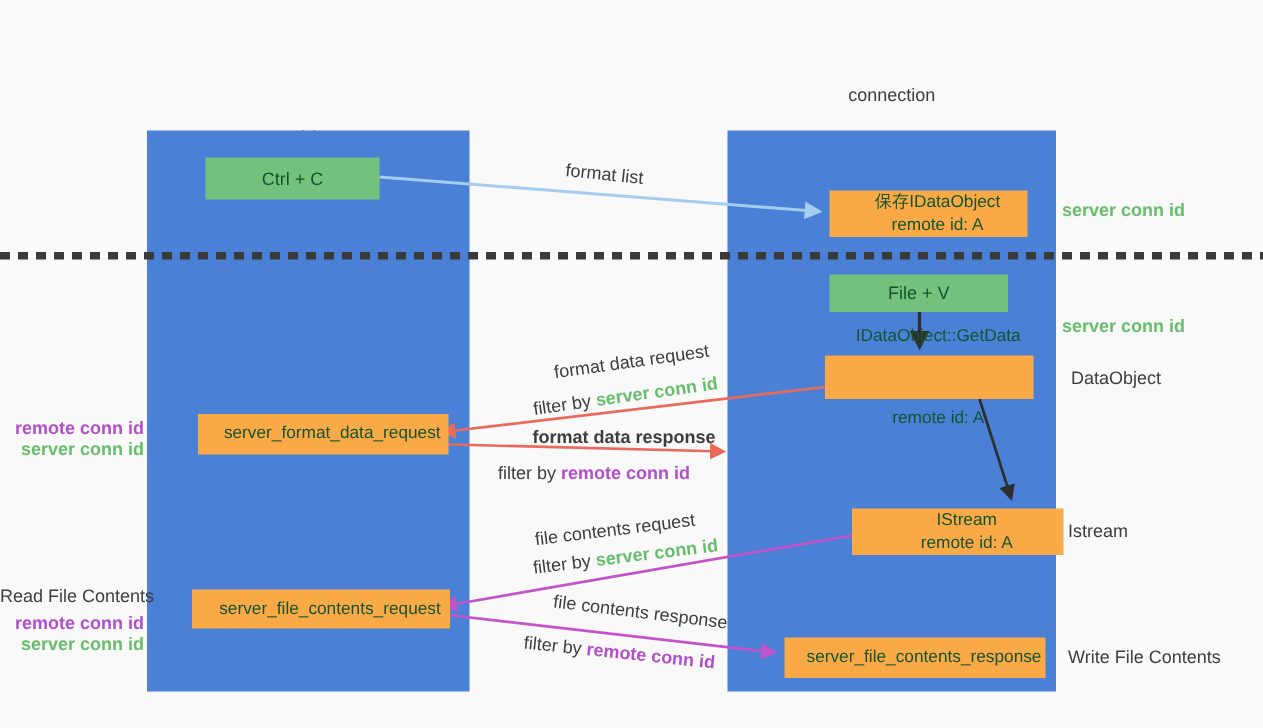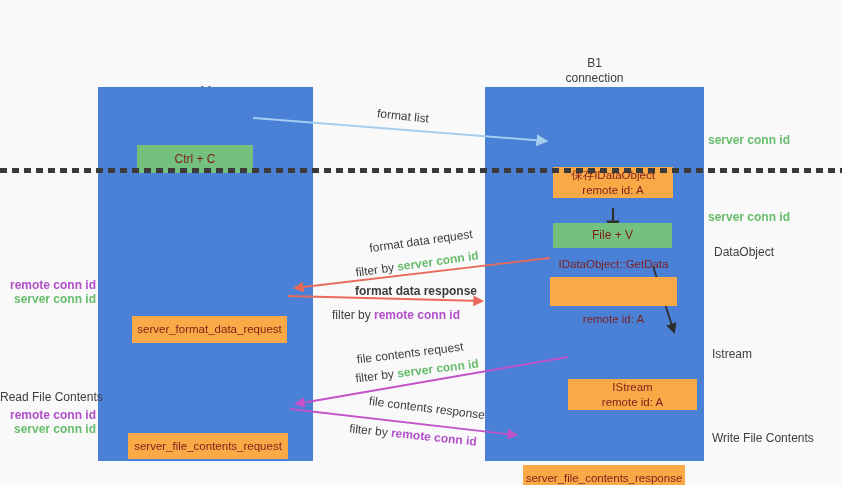--- a/index.html
+++ b/index.html
@@ -6,24 +6,24 @@
   .canvas{position:relative;width:842px;height:485px;background:#f9f9f9;overflow:hidden;
           font-family:"Liberation Sans",sans-serif;color:#3d3d3d;}
   .title{position:absolute;left:0;top:9px;width:820px;text-align:center;
          font-size:16px;line-height:21px;color:#3a3a3a;}
   .col-header{position:absolute;text-align:center;font-size:12px;line-height:15px;color:#3d3d3d;}
   .col{position:absolute;background:#4a80d6;z-index:1;}
   .separator{position:absolute;left:0;top:168px;width:842px;height:5px;z-index:5;
              background:repeating-linear-gradient(90deg,#3a3a3a 0 7px,transparent 7px 12px);}
   .arrows{position:absolute;left:0;top:0;z-index:3;pointer-events:none;}
   .box{position:absolute;display:flex;flex-direction:column;align-items:center;justify-content:center;
-       color:#7f1d1d;font-size:12px;text-align:right;line-height:1.25;z-index:4;white-space:nowrap;margin-top:40px;}
+       color:#14532d;font-size:12px;text-align:right;line-height:1.25;z-index:4;white-space:nowrap;}
   .box-sm{font-size:11.5px;}
   .green{background:#74c17d;}
-  .orange{background:#f9aa47;}
+  .orange{background:#f9aa47;padding-left:12px;}
   .lbl{position:absolute;font-size:12px;color:#3d3d3d;white-space:nowrap;z-index:6;}
   .rot{transform-origin:center;}
   .ctr{transform:translate(-50%,-50%);}
   .green-t{color:#67bd6c;font-weight:bold;}
   .purple-t{color:#b14fc9;font-weight:bold;}
   .right-align{text-align:right;}
   .stack{line-height:14px;}
 </style>
 </head>
 <body>
@@ -58,21 +58,20 @@
   </svg>
 
   <div class="separator"></div>
 
 
   <div class="col-header" style="left:98px;top:56px;width:215px;margin-top:28px;">
     <div>A1</div>
     <div>remote</div>
   </div>
   <div class="col-header" style="left:485px;top:56px;width:219px;">
-    <div>B1</div>
     <div>connection</div>
   </div>
 
   <div class="box green" style="left:137px;top:105px;width:116px;height:28px;">
     <div>Ctrl + C</div>
   </div>
 
   <div class="box orange box-sm" style="left:553px;top:127px;width:120px;height:31px;">
     <div>保存IDataObject</div>
     <div>remote id: A</div>

